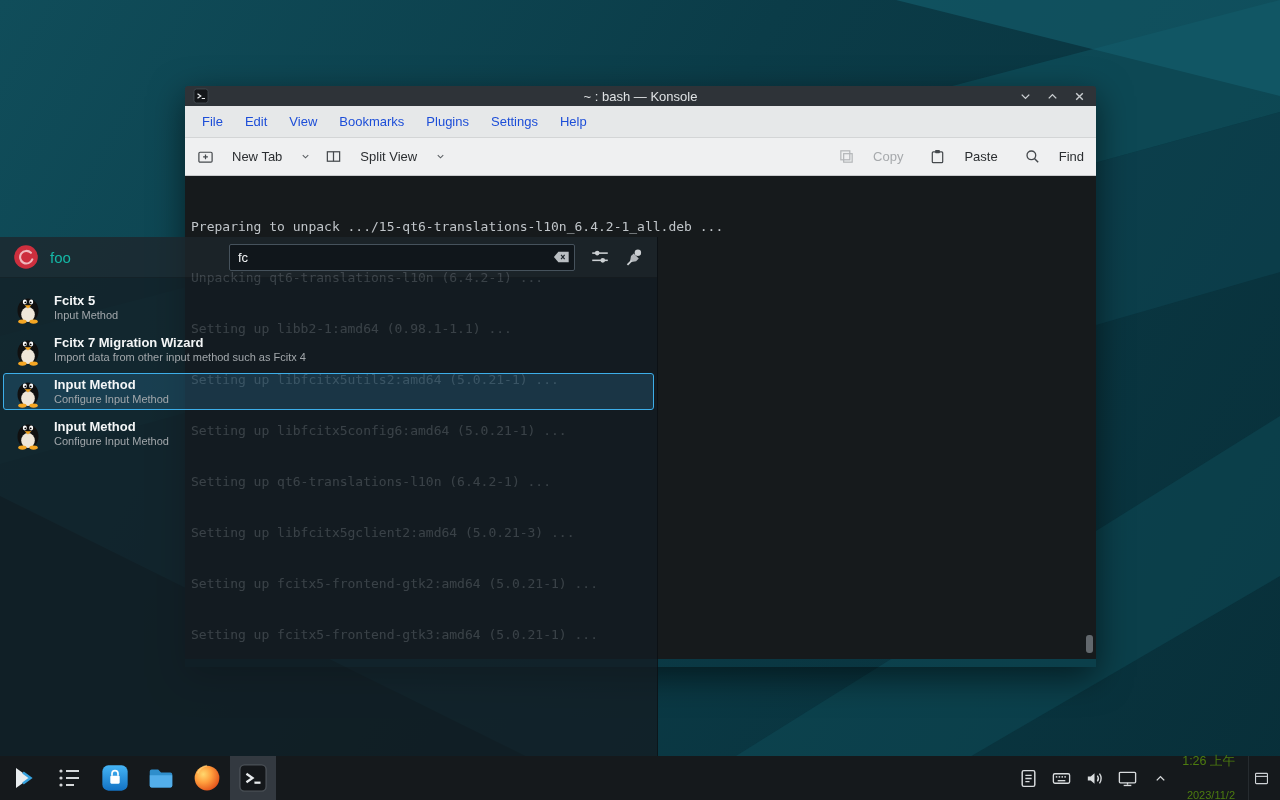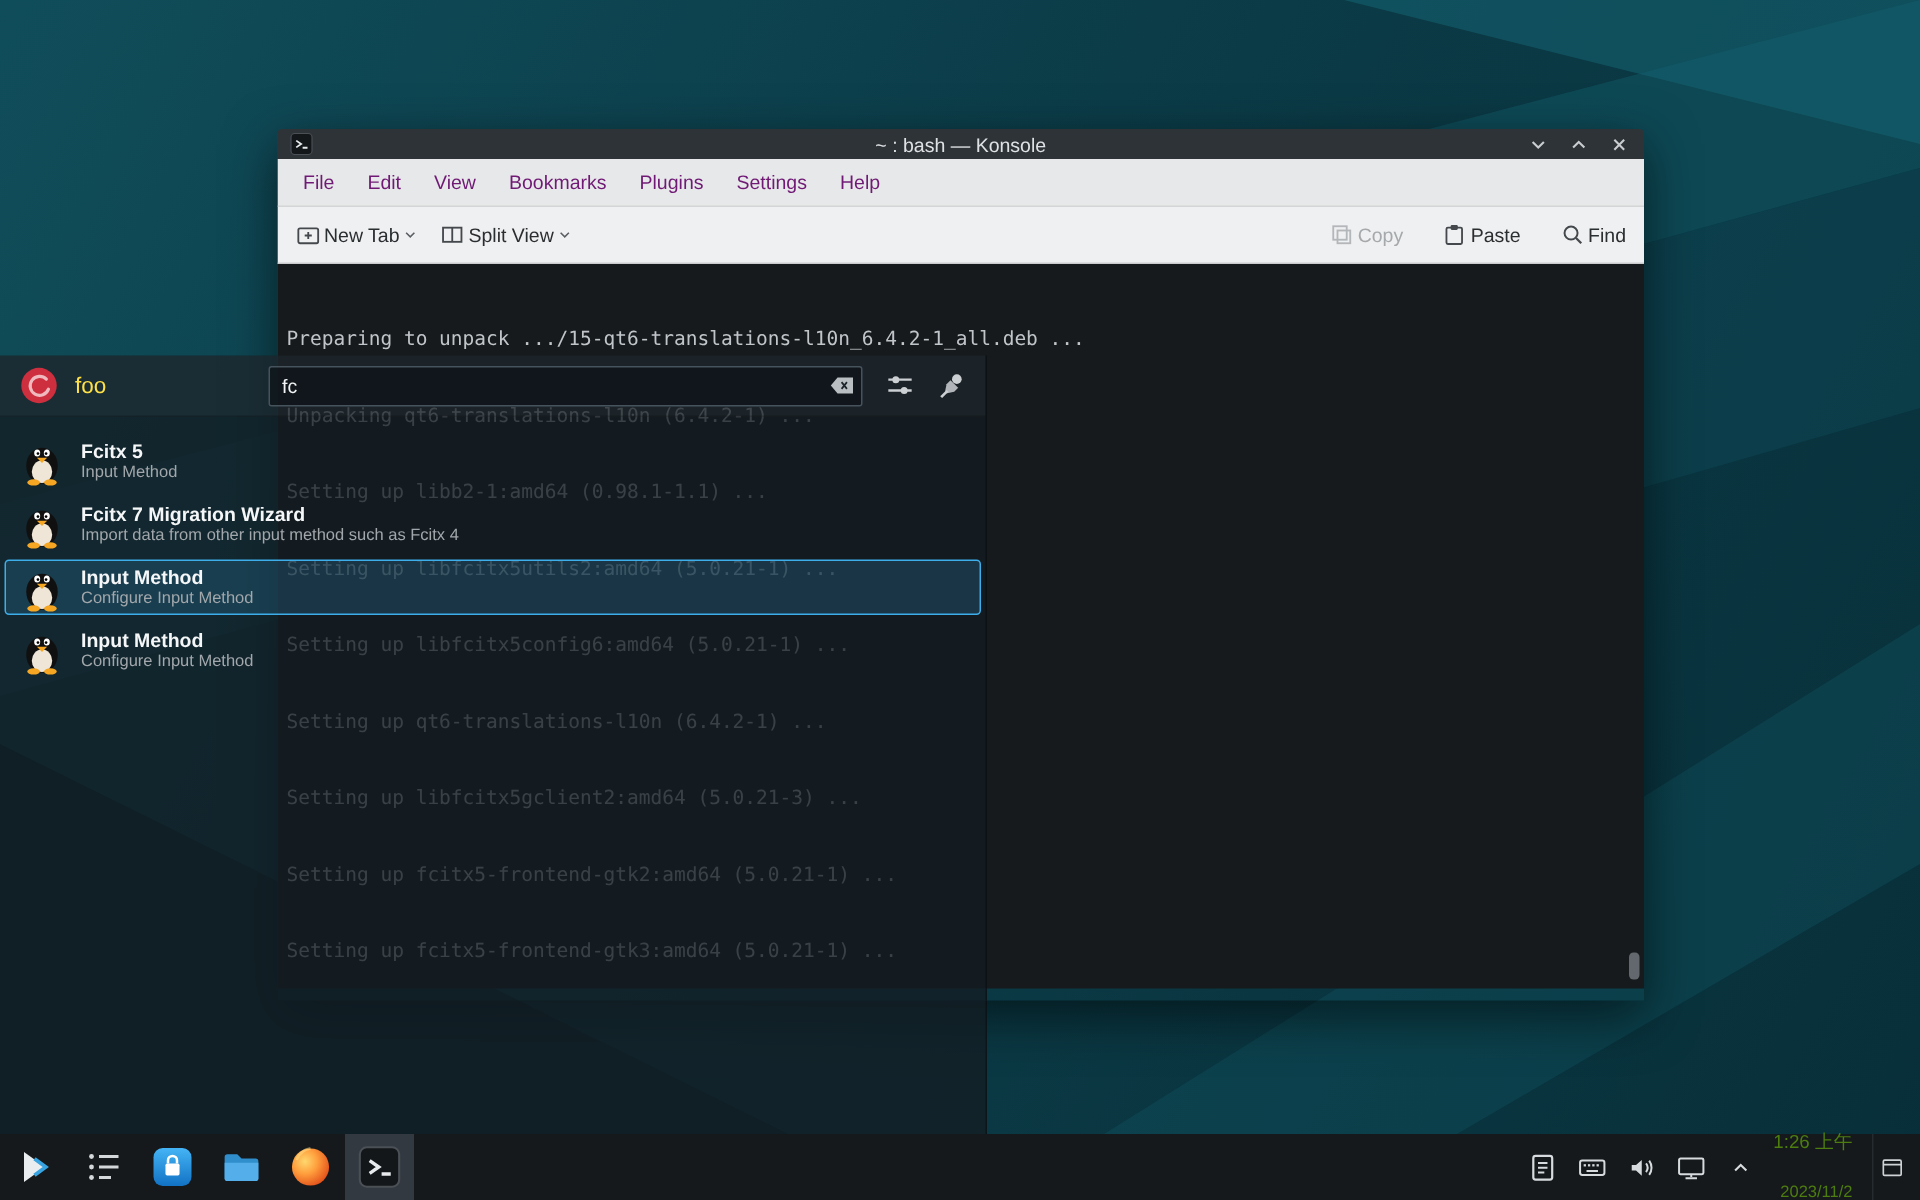--- a/index.html
+++ b/index.html
@@ -25,47 +25,47 @@
   .titlebar .appicon { width:16px; height:16px; }
   .title-text { position:absolute; left:0; right:0; text-align:center; font-size:13px;
     color:#dfe2e4; pointer-events:none; }
   .win-btns { margin-left:auto; display:flex; gap:9px; }
   .win-btn { width:18px; height:18px; display:flex; align-items:center; justify-content:center;
     color:#c9cdd0; }
   .win-btn svg { width:15px; height:15px; }
 
   .menubar { height:32px; background:#e6e8e9; border-bottom:1px solid #d3d5d6;
     display:flex; align-items:center; padding-left:6px; }
-  .menu-item { font-size:13px; color:#701a75; padding:0 11px; line-height:32px; }
+  .menu-item { font-size:13px; color:#1d4ed8; padding:0 11px; line-height:32px; }
 
   .toolbar { height:38px; background:#eff0f1; border-bottom:1px solid #c9cbcd;
     display:flex; align-items:center; padding:0 12px; color:#2b2e31; }
-  .tb-btn { display:flex; align-items:center; gap:2px; font-size:13px; margin-right:14px; }
+  .tb-btn { display:flex; align-items:center; gap:18px; font-size:13px; margin-right:14px; }
   .tb-btn svg { width:17px; height:17px; color:#45494d; }
   .tb-btn .caret { width:11px; height:11px; color:#5a5e62; }
   .tb-spacer { flex:1; }
   .tb-btn.right { margin-right:0; margin-left:26px; }
   .tb-btn.disabled { color:#a6a9ac; }
   .tb-btn.disabled svg { color:#b4b7b9; }
 
   .terminal { position:relative; height:483px; background:#161a1c;
     font-family:"DejaVu Sans Mono", monospace; font-size:13px; line-height:17px;
     color:#c0c5c9; padding:8px 0 0 6px; white-space:pre; }
   .tline { height:17px; }
   .scroll-thumb { position:absolute; right:3px; bottom:6px; width:7px; height:18px;
     background:#62686d; border-radius:3px; }
 
   
   .launcher { position:absolute; left:0; top:237px; width:658px; height:519px;
     background:rgba(19,28,35,0.78); border-right:1px solid rgba(0,0,0,0.35); z-index:3; }
   .launcher-header { height:41px; display:flex; align-items:center; padding:0 12px;
     background:rgba(255,255,255,0.035); border-bottom:1px solid rgba(0,0,0,0.22); }
   .avatar { width:28px; height:28px; }
-  .username { font-size:15px; color:#fde047; margin-left:10px; }
-  .search-wrap { margin-left:auto; position:relative; width:396px; }
+  .username { font-size:15px; color:#14b8a6; margin-left:10px; }
+  .search-wrap { margin-left:auto; position:relative; width:346px; }
   .search-input { width:100%; height:27px; background:rgba(8,12,16,0.55);
     border:1px solid #46525c; border-radius:2px; color:#f2f4f5; font-size:13px;
     font-family:"Liberation Sans", sans-serif; padding:0 26px 0 8px; outline:none; }
   .clear-btn { position:absolute; right:5px; top:6px; width:17px; height:14px; color:#b9bec2; }
   .hdr-icon { width:20px; height:20px; color:#ccd0d3; margin-left:15px; }
 
   .results { padding:11px 2px 0 2px; }
   .result-row { height:37px; margin:0 1px 5px 1px; border:1px solid transparent;
     border-radius:3px; display:flex; align-items:center; gap:10px; padding-left:8px; }
   .result-row.selected { border-color:#3daee9; background:rgba(61,174,233,0.18); }

